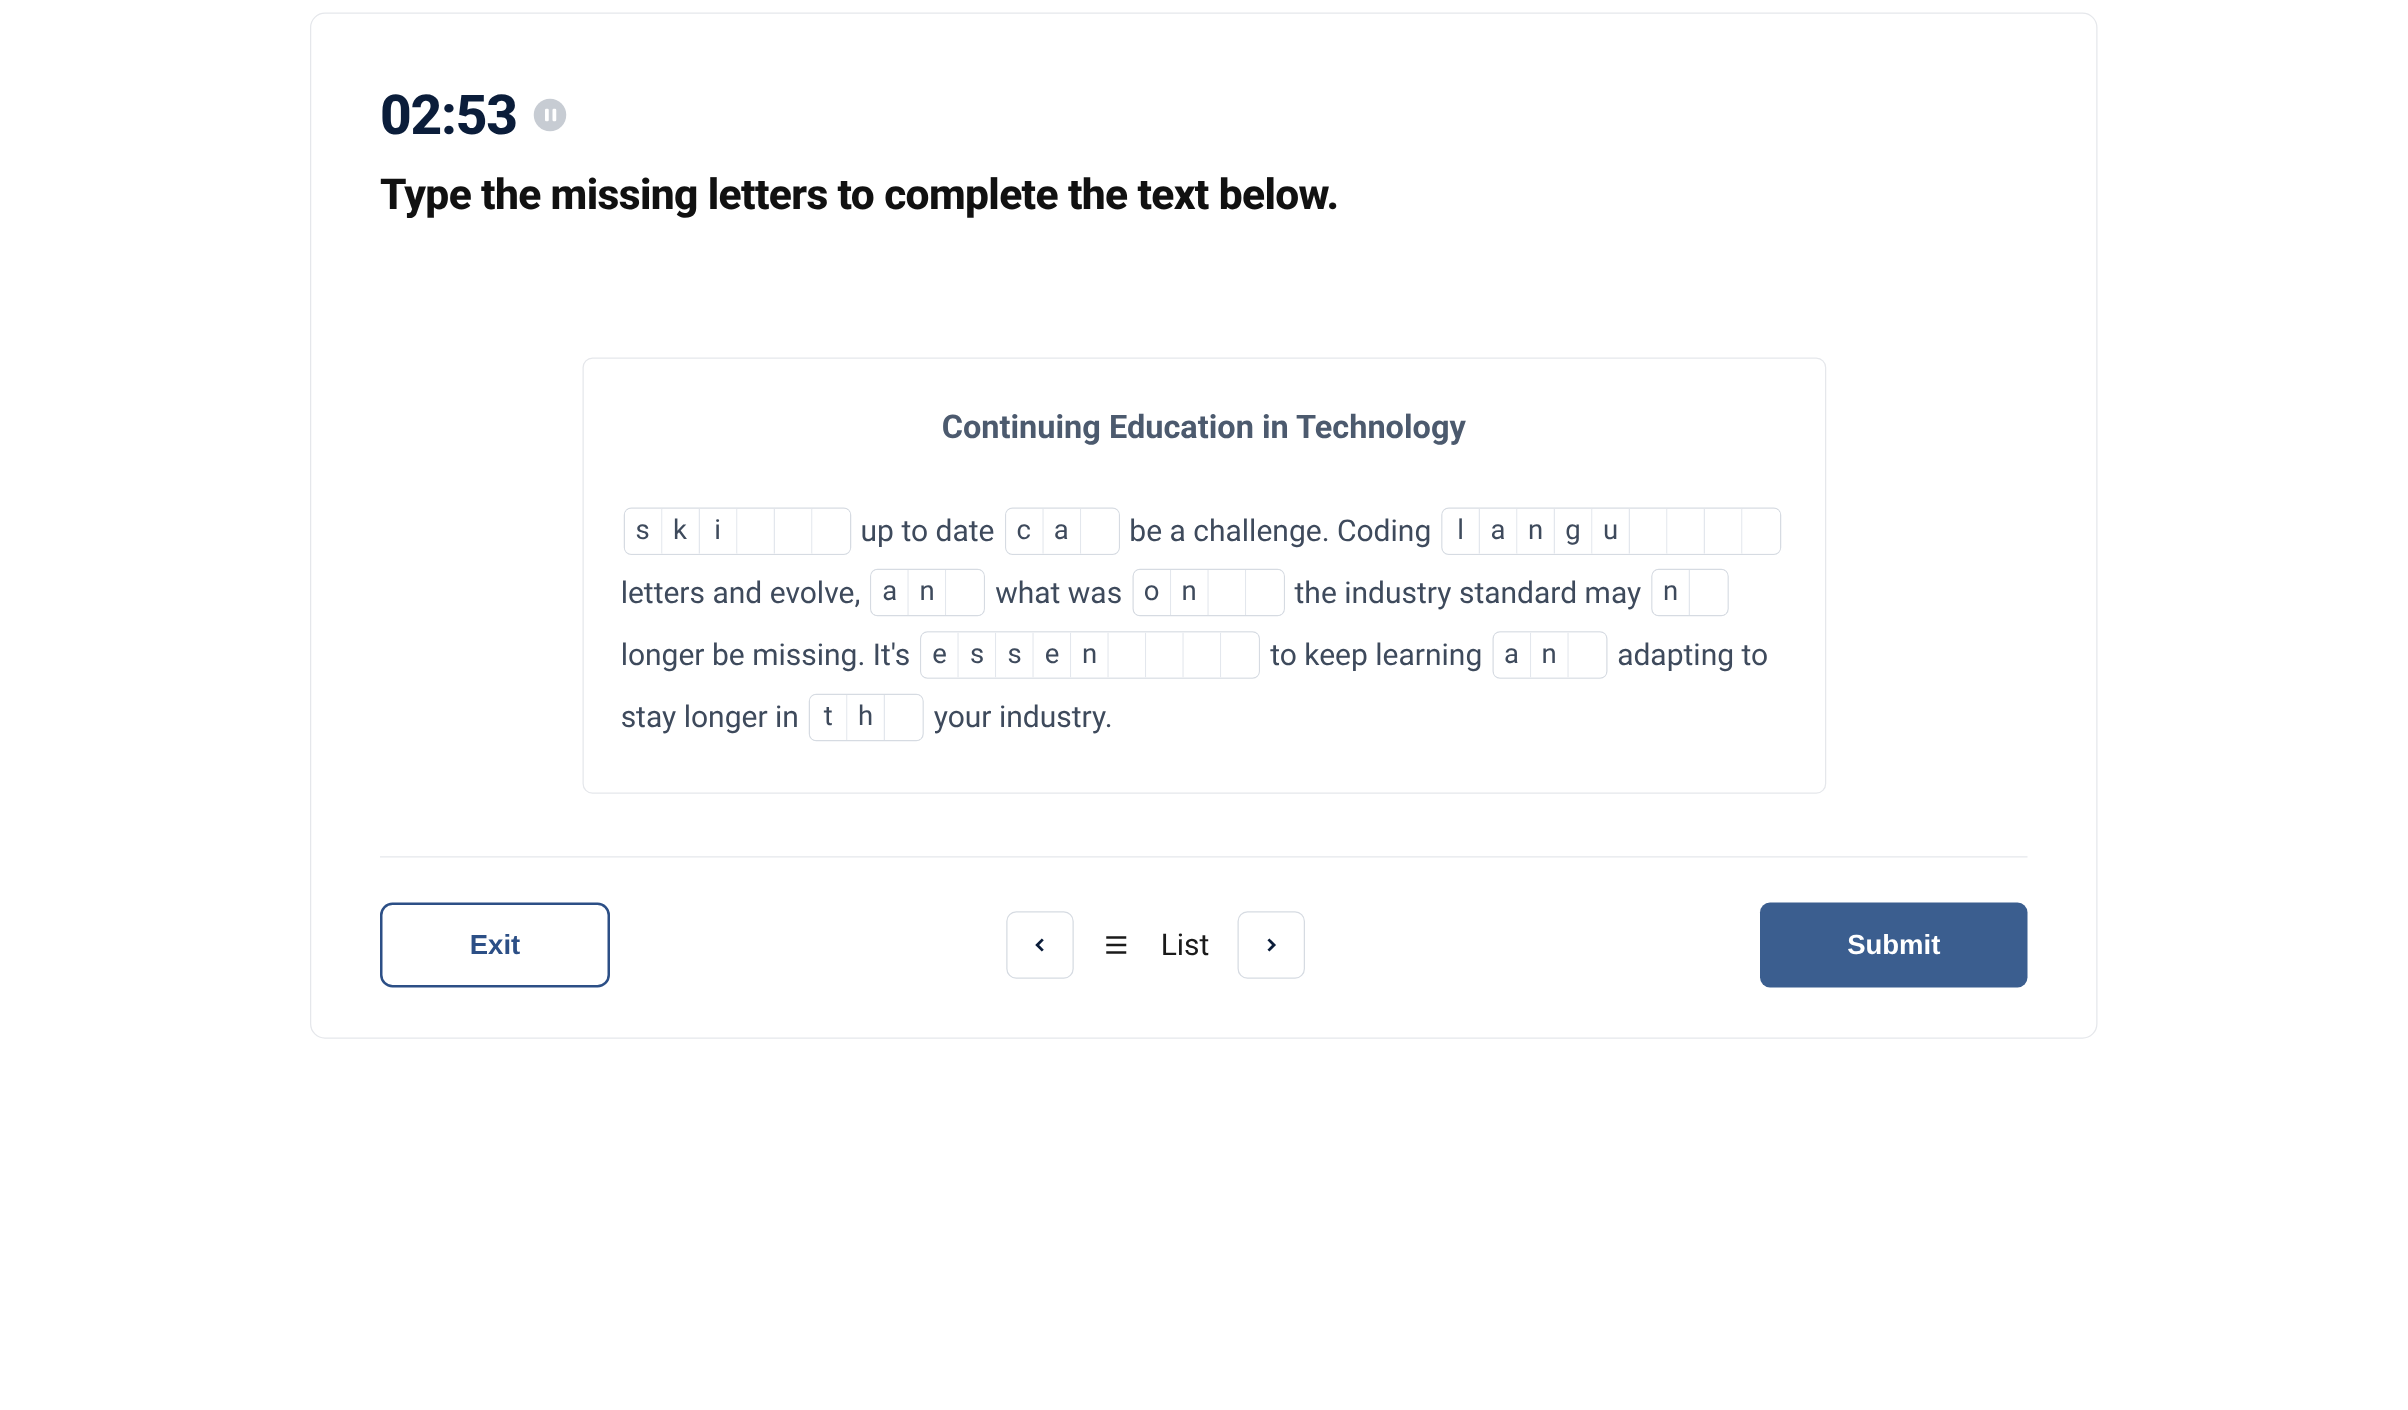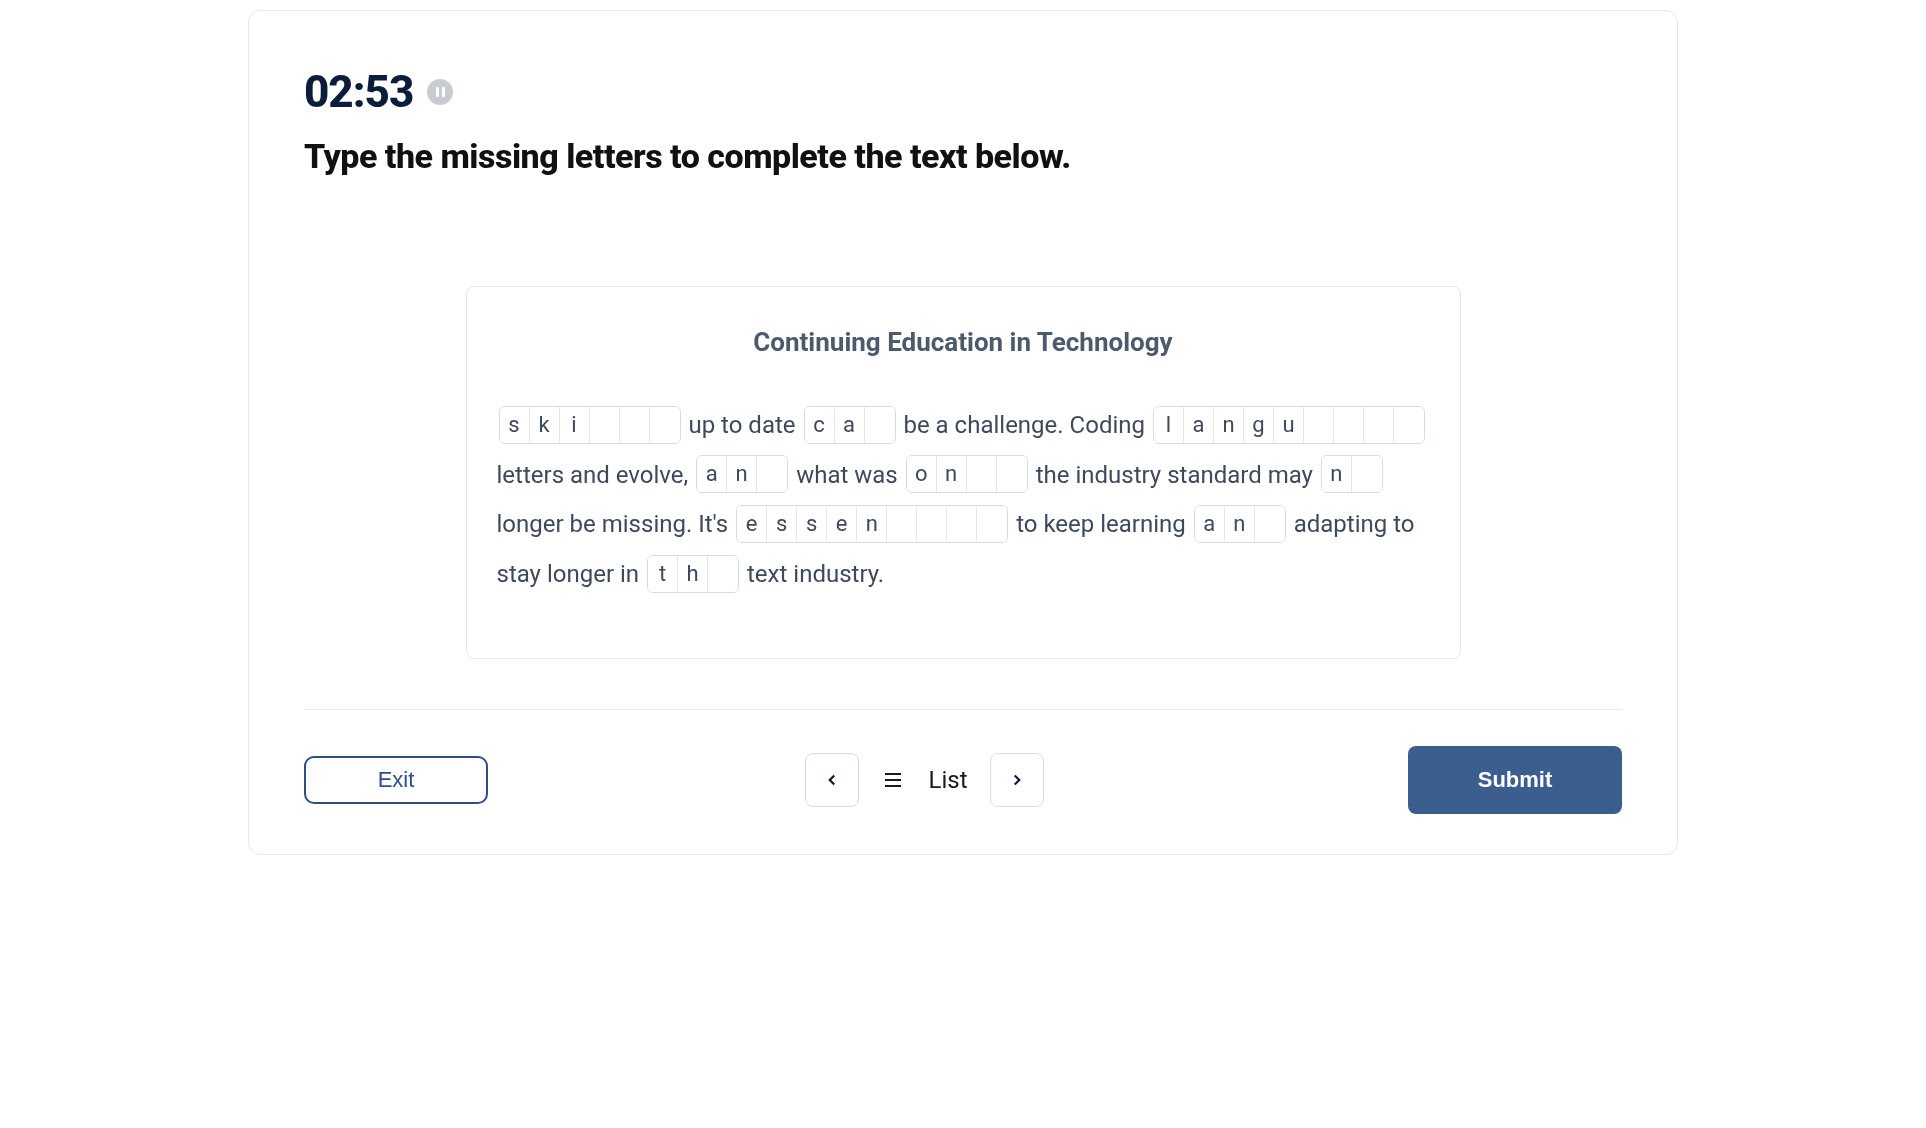--- a/index.html
+++ b/index.html
@@ -55,21 +55,21 @@
     font-weight: 800;
     color: #111;
     margin-top: 18px;
     letter-spacing: -0.5px;
   }
   .passage-box {
     margin: 110px auto 0 auto;
     width: 995px;
     border: 1px solid #e5e7eb;
     border-radius: 8px;
-    padding: 40px 30px 60px 30px;
+    padding: 40px 30px 36px 30px;
   }
   .passage-title {
     text-align: center;
     font-size: 26px;
     font-weight: 700;
     color: #4c5a6e;
     margin-bottom: 42px;
   }
   .passage-body {
     font-size: 24px;
@@ -111,27 +111,27 @@
     border-top: 1px solid #e5e7eb;
   }
   .footer {
     margin-top: 36px;
     display: flex;
     align-items: center;
     justify-content: space-between;
   }
   .exit-btn {
     width: 184px;
-    height: 48px;
+    height: 68px;
     border: 2px solid #2c4f86;
     border-radius: 10px;
     background: #fff;
     color: #2c4f86;
     font-size: 22px;
-    font-weight: 400;
+    font-weight: 700;
     cursor: pointer;
   }
   .nav-center {
     display: flex;
     align-items: center;
     gap: 22px;
   }
   .nav-btn {
     width: 54px;
     height: 54px;
@@ -230,21 +230,21 @@
           <span class="cell empty"></span>
           <span class="cell empty"></span>
         </span><span class="txt"> to keep learning </span><span class="word">
           <span class="cell">a</span>
           <span class="cell">n</span>
           <span class="cell empty"></span>
         </span><span class="txt"> adapting to stay longer in </span><span class="word">
           <span class="cell">t</span>
           <span class="cell">h</span>
           <span class="cell empty"></span>
-        </span><span class="txt"> text industry.</span></div>
+        </span><span class="txt"> your industry.</span></div>
   </div>
 
   <hr class="divider">
 
   <div class="footer">
     <button class="exit-btn">Exit</button>
 
     <div class="nav-center">
       <button class="nav-btn">
         <svg viewBox="0 0 24 24" fill="none" stroke="currentColor" stroke-width="3">

